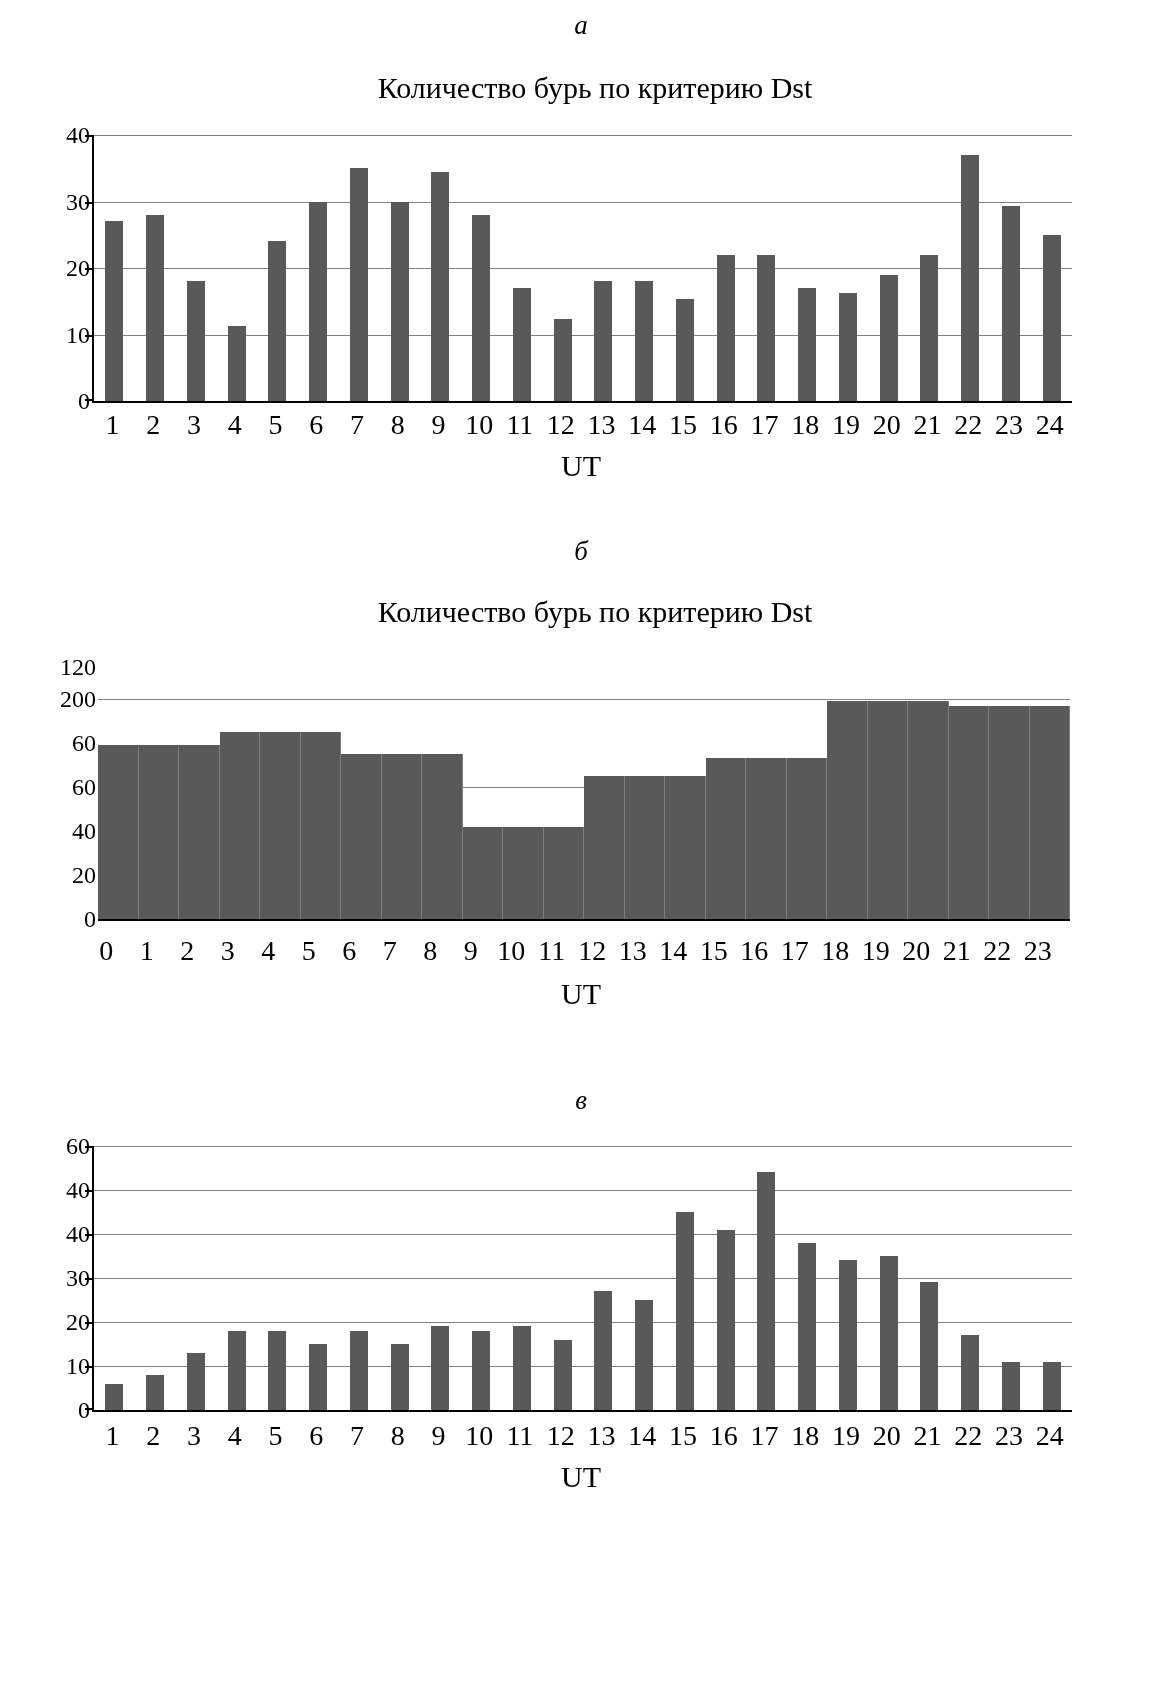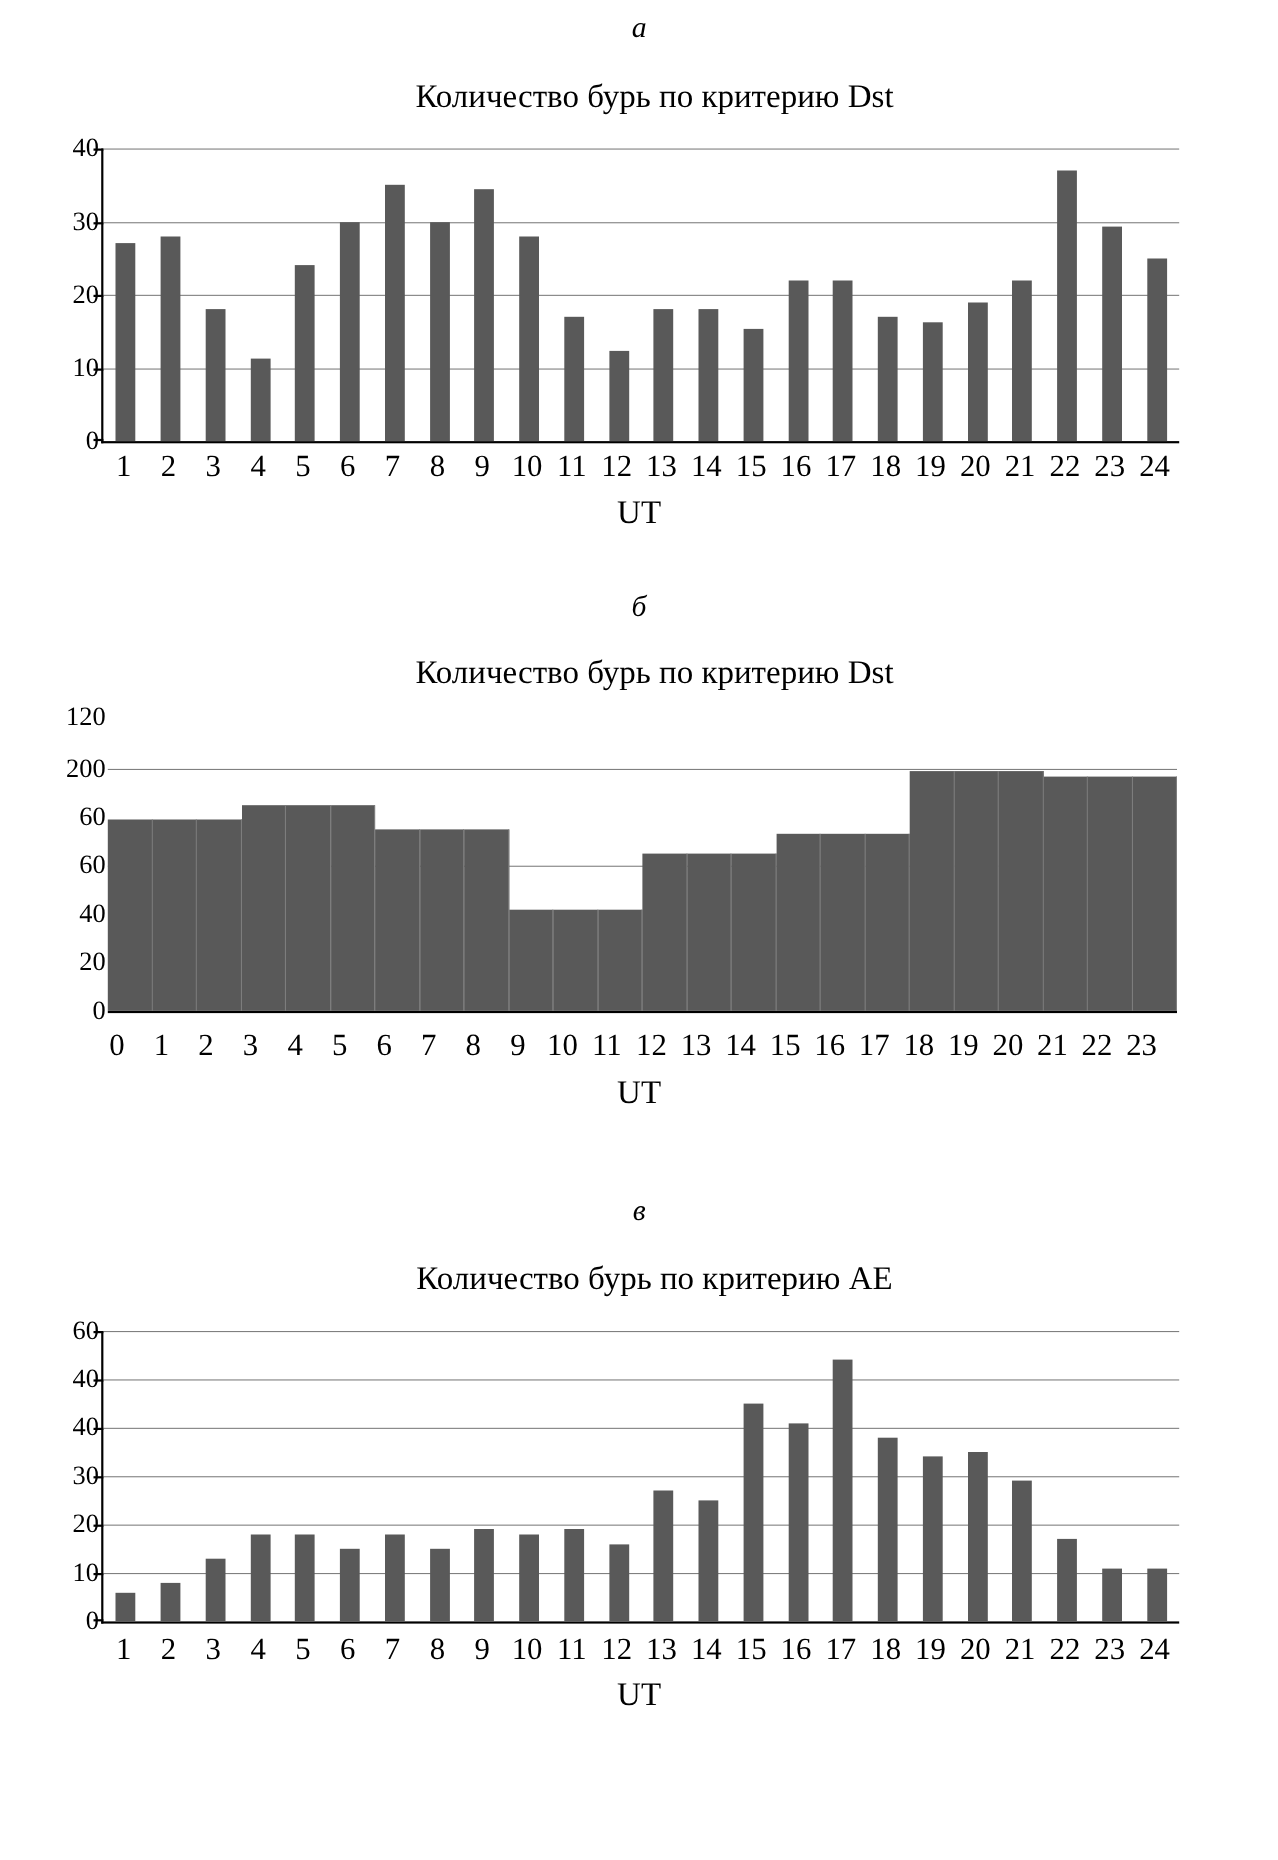--- a/index.html
+++ b/index.html
@@ -262,21 +262,21 @@
       <div class="xaxis-title" style="top:322px;">UT</div>
     </div>
   </div>
 
   <div class="panel" style="height:545px;">
     <div class="panel-letter" style="padding-top:8px;">б</div>
     <div class="panel-title" style="padding-top:32px;">Количество бурь по критерию Dst</div>
 
     <div class="plot-wrap" style="width:1110px;height:340px;margin-top:22px;">
       <div class="ylabels">
-        <div class="ytick" style="top:3px; right:1040px;">120</div>
+        <div class="ytick" style="top:18px; right:1040px;">120</div>
         <div class="ytick" style="top:50px; right:1040px;">200</div>
         <div class="ytick" style="top:94px; right:1040px;">60</div>
         <div class="ytick" style="top:138px; right:1040px;">60</div>
         <div class="ytick" style="top:182px; right:1040px;">40</div>
         <div class="ytick" style="top:226px; right:1040px;">20</div>
         <div class="ytick" style="top:270px; right:1040px;">0</div>
       </div>
 
       <div class="plotarea" style="left:72px; top:6px; width:972px; height:264px; border-left:none;">
         <div class="gridline" style="top:44px;"></div>
@@ -382,21 +382,20 @@
           <div class="xcell">21</div>
           <div class="xcell">22</div>
           <div class="xcell">23</div>
         </div>
       <div class="xaxis-title" style="top:330px;">UT</div>
     </div>
   </div>
 
   <div class="panel" style="height:560px;">
     <div class="panel-letter" style="padding-top:12px;">в</div>
-    <div class="panel-title" style="padding-top:34px;">Количество бурь по критерию AE</div>
 
     <div class="plot-wrap" style="width:1110px;height:340px;margin-top:26px;">
       <div class="ylabels">
         <div class="ytick" style="top:6px; right:1046px;">60</div>
         <div class="ytick" style="top:50px; right:1046px;">40</div>
         <div class="ytick" style="top:94px; right:1046px;">40</div>
         <div class="ytick" style="top:138px; right:1046px;">30</div>
         <div class="ytick" style="top:182px; right:1046px;">20</div>
         <div class="ytick" style="top:226px; right:1046px;">10</div>
         <div class="ytick" style="top:270px; right:1046px;">0</div>

